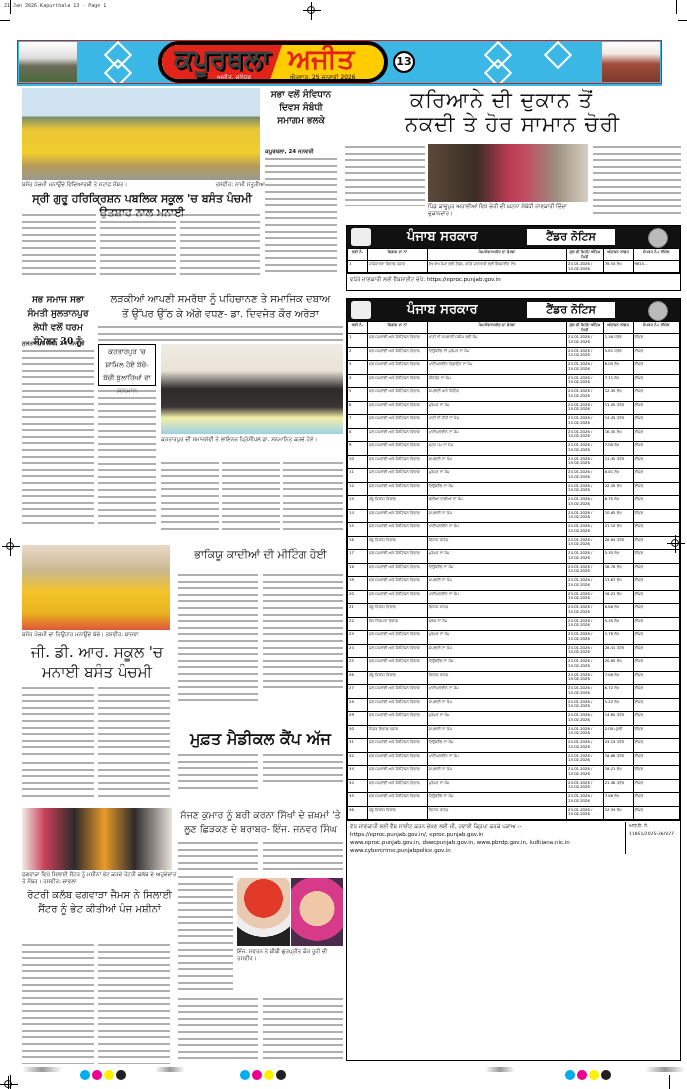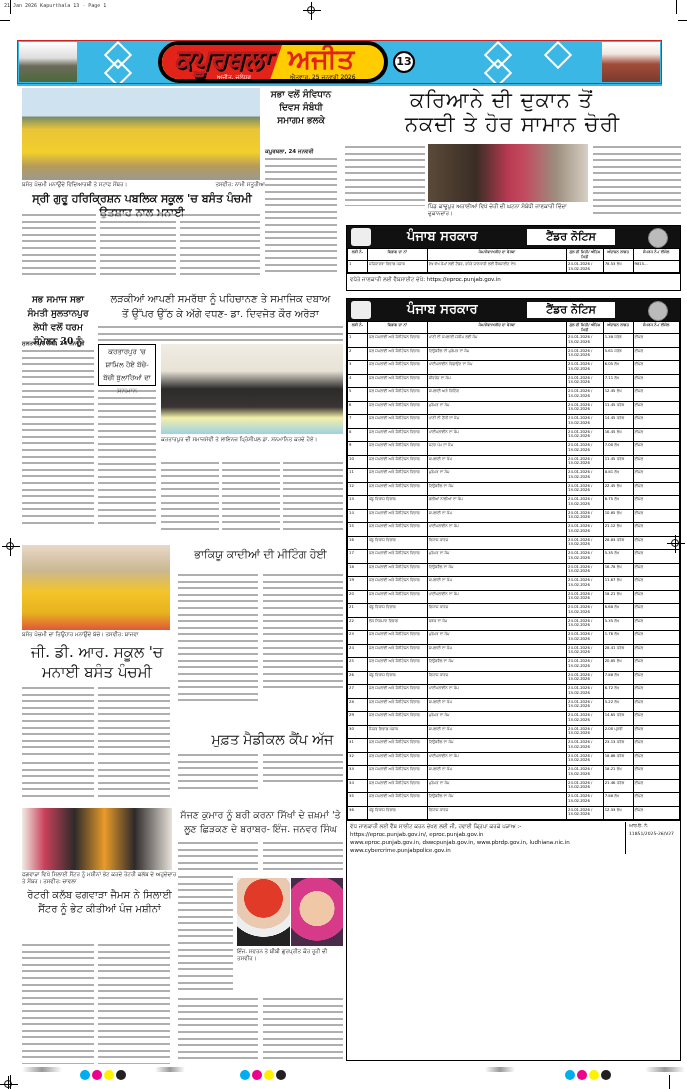--- a/index.html
+++ b/index.html
@@ -11,21 +11,21 @@
   .reg:after{content:"";position:absolute;left:0;top:8px;width:18px;height:1px;background:#000;}
   .reg span{position:absolute;left:4px;top:4px;width:8px;height:8px;border:1px solid #000;border-radius:50%;box-sizing:border-box;}
   .crop{background:#000;}
   
   .mast{left:17px;top:40px;width:645px;height:44px;border:1px solid #c22;box-sizing:border-box;background:#3bb7e6;overflow:hidden;}
   .mast .lthumb{left:1px;top:1px;width:58px;height:40px;background:linear-gradient(#fff,#ddd 40%,#6b6b5a 60%,#4b6a3a);}
   .mast .rthumb{right:1px;top:1px;width:58px;height:40px;background:linear-gradient(#fff,#f0e6e0 30%,#a24c3b 55%,#7a3b2c);}
   .diam{width:20px;height:20px;border:2px solid #fff;transform:rotate(45deg);box-sizing:border-box;}
   .pill{left:140px;top:0px;width:230px;height:42px;border:4px solid #000;border-radius:22px;box-sizing:border-box;overflow:hidden;background:#ffcc00;}
   .pill .red{left:0;top:0;width:120px;height:42px;background:#e2231a;clip-path:polygon(0 0,100% 0,88% 100%,0 100%);}
-  .t-kap{left:12px;top:-2px;font-size:27px;font-weight:bold;color:#b91c1c;font-family:"DejaVu Serif",serif;text-shadow:2px 2px 0 #000;font-style:italic;}
+  .t-kap{left:12px;top:-2px;font-size:27px;font-weight:bold;color:#404040;font-family:"DejaVu Serif",serif;text-shadow:2px 2px 0 #000;}
   .t-ajit{left:126px;top:-2px;font-size:27px;font-weight:bold;color:#e2231a;font-family:"DejaVu Serif",serif;}
   .t-place{left:55px;top:28px;font-size:6px;color:#fff;}
   .t-date{left:128px;top:28px;font-size:6px;color:#000;}
   .pgno{left:375px;top:10px;width:18px;height:18px;border:2px solid #000;border-radius:50%;background:#fff;font-size:11px;font-weight:bold;text-align:center;line-height:18px;}
   .rule{height:2px;background:#3bb7e6;}
   .photo{overflow:hidden;}
   .cap{font-size:5.5px;line-height:7px;color:#111;}
   .hl{font-family:"DejaVu Serif",serif;font-weight:bold;color:#111;text-align:center;}
   .col-text{background:repeating-linear-gradient(#fff 0 2px,#6d6d6d 2px 4px,#fff 4px 6.6px);opacity:.55;}
   .boxhl{border:1px solid #000;box-sizing:border-box;}
@@ -151,21 +151,21 @@
 <div class="abs photo" style="left:22px;top:545px;width:148px;height:85px;background:linear-gradient(#e9d8c8,#c9b890 30%,#f4c42a 55%,#e7b21e 80%,#e0573a)"></div>
 <div class="abs cap" style="left:22px;top:631px;width:150px">ਬਸੰਤ ਪੰਚਮੀ ਦਾ ਤਿਉਹਾਰ ਮਨਾਉਂਦੇ ਬੱਚੇ। ਤਸਵੀਰ: ਬਾਜਵਾ</div>
 <div class="abs hl" style="left:22px;top:642px;width:150px;font-size:15px;line-height:20px;font-weight:normal">ਜੀ. ਡੀ. ਆਰ. ਸਕੂਲ 'ਚ ਮਨਾਈ ਬਸੰਤ ਪੰਚਮੀ</div>
 <div class="abs col-text" style="left:22px;top:685px;width:72px;height:72px"></div>
 <div class="abs col-text" style="left:98px;top:685px;width:72px;height:72px"></div>
 
 <div class="abs hl" style="left:178px;top:548px;width:165px;font-size:11px;line-height:14px;font-weight:normal">ਭਾਕਿਯੂ ਕਾਦੀਆਂ ਦੀ ਮੀਟਿੰਗ ਹੋਈ</div>
 <div class="abs col-text" style="left:178px;top:572px;width:80px;height:130px"></div>
 <div class="abs col-text" style="left:263px;top:572px;width:80px;height:120px"></div>
 
-<div class="abs hl" style="left:190px;top:732px;width:165px;font-size:14px;line-height:14px;font-weight:normal">ਮੁਫ਼ਤ ਮੈਡੀਕਲ ਕੈਂਪ ਅੱਜ</div>
+<div class="abs hl" style="left:178px;top:732px;width:165px;font-size:16px;line-height:14px;font-weight:bold">ਮੁਫ਼ਤ ਮੈਡੀਕਲ ਕੈਂਪ ਅੱਜ</div>
 <div class="abs col-text" style="left:178px;top:752px;width:80px;height:40px"></div>
 <div class="abs col-text" style="left:263px;top:752px;width:80px;height:30px"></div>
 
 <div class="abs col-text" style="left:22px;top:760px;width:72px;height:40px"></div>
 <div class="abs col-text" style="left:98px;top:760px;width:72px;height:40px"></div>
 <div class="abs photo" style="left:22px;top:808px;width:150px;height:62px;background:linear-gradient(90deg,#f0ece4,#c9415a 15%,#2e2a2a 35%,#e89b2a 55%,#2e2a2a 75%,#e7e2da)"></div>
 <div class="abs cap" style="left:22px;top:871px;width:155px">ਫਗਵਾੜਾ ਵਿਖੇ ਸਿਲਾਈ ਸੈਂਟਰ ਨੂੰ ਮਸ਼ੀਨਾਂ ਭੇਟ ਕਰਦੇ ਰੋਟਰੀ ਕਲੱਬ ਦੇ ਅਹੁਦੇਦਾਰ ਤੇ ਮੈਂਬਰ। ਤਸਵੀਰ: ਚਾਵਲਾ</div>
 <div class="abs hl" style="left:22px;top:888px;width:155px;font-size:10px;line-height:14px;font-weight:normal">ਰੋਟਰੀ ਕਲੱਬ ਫਗਵਾੜਾ ਜੈਮਸ ਨੇ ਸਿਲਾਈ ਸੈਂਟਰ ਨੂੰ ਭੇਟ ਕੀਤੀਆਂ ਪੰਜ ਮਸ਼ੀਨਾਂ</div>
 <div class="abs col-text" style="left:22px;top:942px;width:72px;height:122px"></div>
 <div class="abs col-text" style="left:98px;top:942px;width:72px;height:122px"></div>

